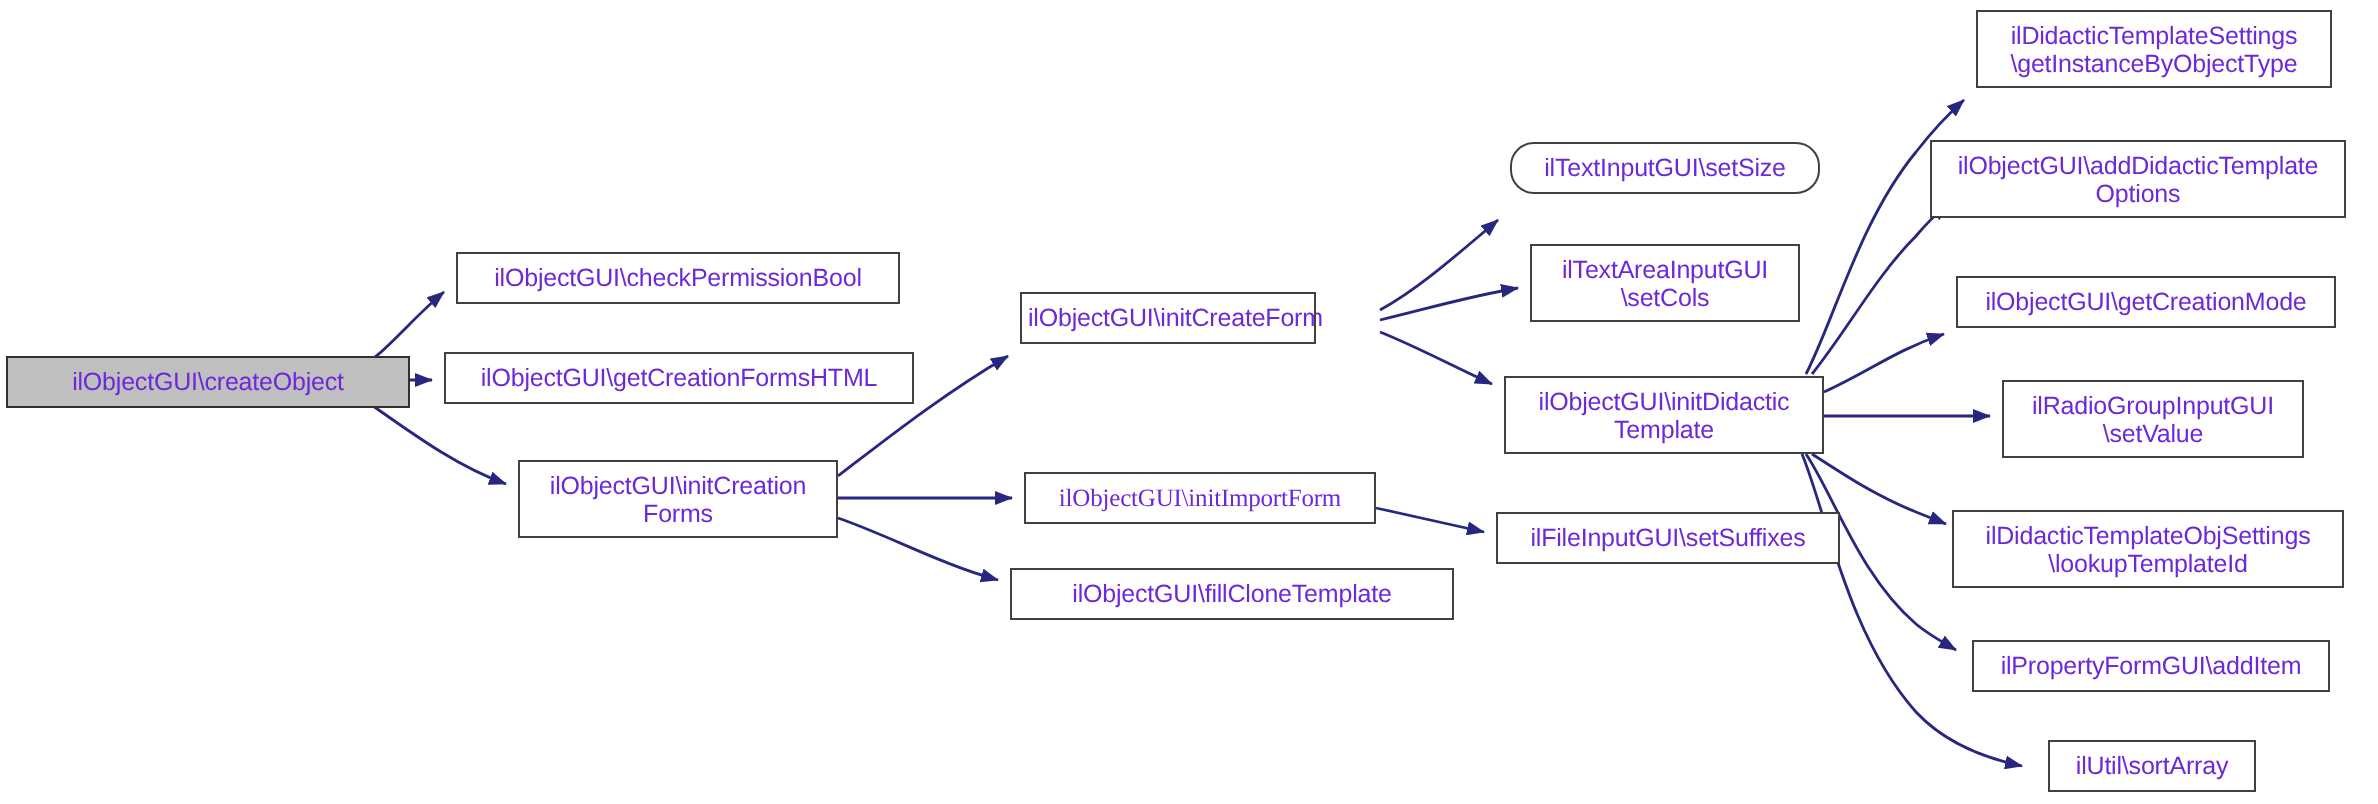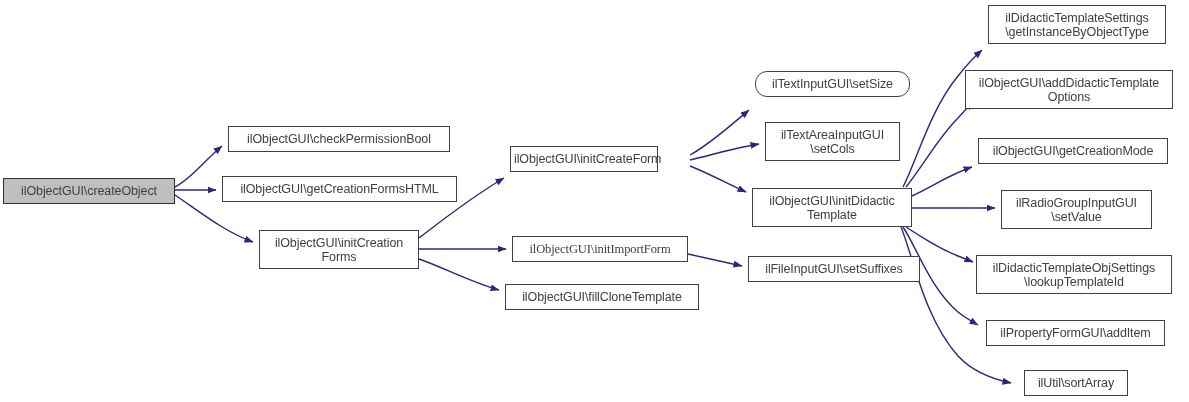--- a/index.html
+++ b/index.html
@@ -20,21 +20,21 @@
     left: 0;
     top: 0;
     width: 1189px;
     height: 402px;
   }
   .node {
     position: absolute;
     box-sizing: border-box;
     border: 1px solid #404040;
     background: #ffffff;
-    color: #404040;
+    color: #6d28d9;
     font-size: 12.5px;
     line-height: 14px;
     display: flex;
     align-items: center;
     justify-content: center;
     text-align: center;
     white-space: pre-line;
     letter-spacing: -0.1px;
   }
   .node.root {
@@ -72,28 +72,28 @@
         <path d="M903,187 C917,160 930,110 958,76 C965,67 973,58 982,50" fill="none" stroke="#27277f" stroke-width="1.4" marker-end="url(#arrowhead)"></path>
         <path d="M906,187 C923,166 938,138 958,118 C963,112 968,107 974,102" fill="none" stroke="#27277f" stroke-width="1.4" marker-end="url(#arrowhead)"></path>
         <path d="M912,196 C934,186 948,175 972,167" fill="none" stroke="#27277f" stroke-width="1.4" marker-end="url(#arrowhead)"></path>
         <path d="M912,208 L995,208" fill="none" stroke="#27277f" stroke-width="1.4" marker-end="url(#arrowhead)"></path>
         <path d="M906,227 C923,238 938,248 958,256 C963,258 968,260 973,262" fill="none" stroke="#27277f" stroke-width="1.4" marker-end="url(#arrowhead)"></path>
         <path d="M903,227 C917,248 930,288 958,312 C964,317 971,321 978,325" fill="none" stroke="#27277f" stroke-width="1.4" marker-end="url(#arrowhead)"></path>
         <path d="M901,227 C913,256 924,318 958,356 C972,371 992,379 1011,383" fill="none" stroke="#27277f" stroke-width="1.4" marker-end="url(#arrowhead)"></path>
       </g>
   </svg>
   <div id="node-layer">
-      <div class="node root" style="left: 3px; top: 178px; width: 172px; height: 26px;"><span class="node-label">ilObjectGUI\createObject</span></div>
+      <div class="node root" style="left: 3px; top: 178px; width: 202px; height: 26px;"><span class="node-label">ilObjectGUI\createObject</span></div>
       <div class="node" style="left: 228px; top: 126px; width: 222px; height: 26px;"><span class="node-label">ilObjectGUI\checkPermissionBool</span></div>
       <div class="node" style="left: 222px; top: 176px; width: 235px; height: 26px;"><span class="node-label">ilObjectGUI\getCreationFormsHTML</span></div>
       <div class="node" style="left: 259px; top: 230px; width: 160px; height: 39px;"><span class="node-label">ilObjectGUI\initCreation
 Forms</span></div>
       <div class="node" style="left: 510px; top: 146px; width: 148px; height: 26px;"><span class="node-label">ilObjectGUI\initCreateForm</span></div>
       <div class="node" style="left: 512px; top: 236px; width: 176px; height: 26px; font-family: Liberation Serif, serif;"><span class="node-label">ilObjectGUI\initImportForm</span></div>
-      <div class="node" style="left: 505px; top: 284px; width: 194px; height: 26px;"><span class="node-label">ilObjectGUI\fillCloneTemplate</span></div>
+      <div class="node" style="left: 505px; top: 284px; width: 222px; height: 26px;"><span class="node-label">ilObjectGUI\fillCloneTemplate</span></div>
       <div class="node" style="left: 755px; top: 71px; width: 155px; height: 26px; border-radius: 12px;"><span class="node-label">ilTextInputGUI\setSize</span></div>
       <div class="node" style="left: 765px; top: 122px; width: 135px; height: 39px;"><span class="node-label">ilTextAreaInputGUI
 \setCols</span></div>
       <div class="node" style="left: 752px; top: 188px; width: 160px; height: 39px;"><span class="node-label">ilObjectGUI\initDidactic
 Template</span></div>
       <div class="node" style="left: 748px; top: 256px; width: 172px; height: 26px;"><span class="node-label">ilFileInputGUI\setSuffixes</span></div>
       <div class="node" style="left: 988px; top: 5px; width: 178px; height: 39px;"><span class="node-label">ilDidacticTemplateSettings
 \getInstanceByObjectType</span></div>
       <div class="node" style="left: 965px; top: 70px; width: 208px; height: 39px;"><span class="node-label">ilObjectGUI\addDidacticTemplate
 Options</span></div>

